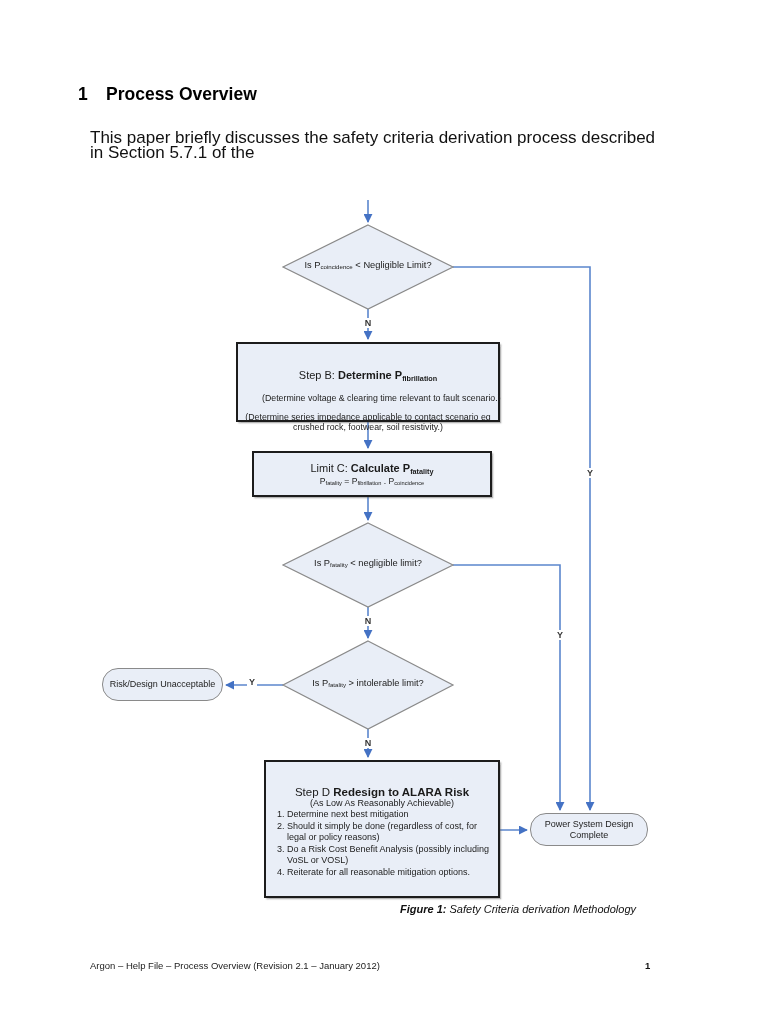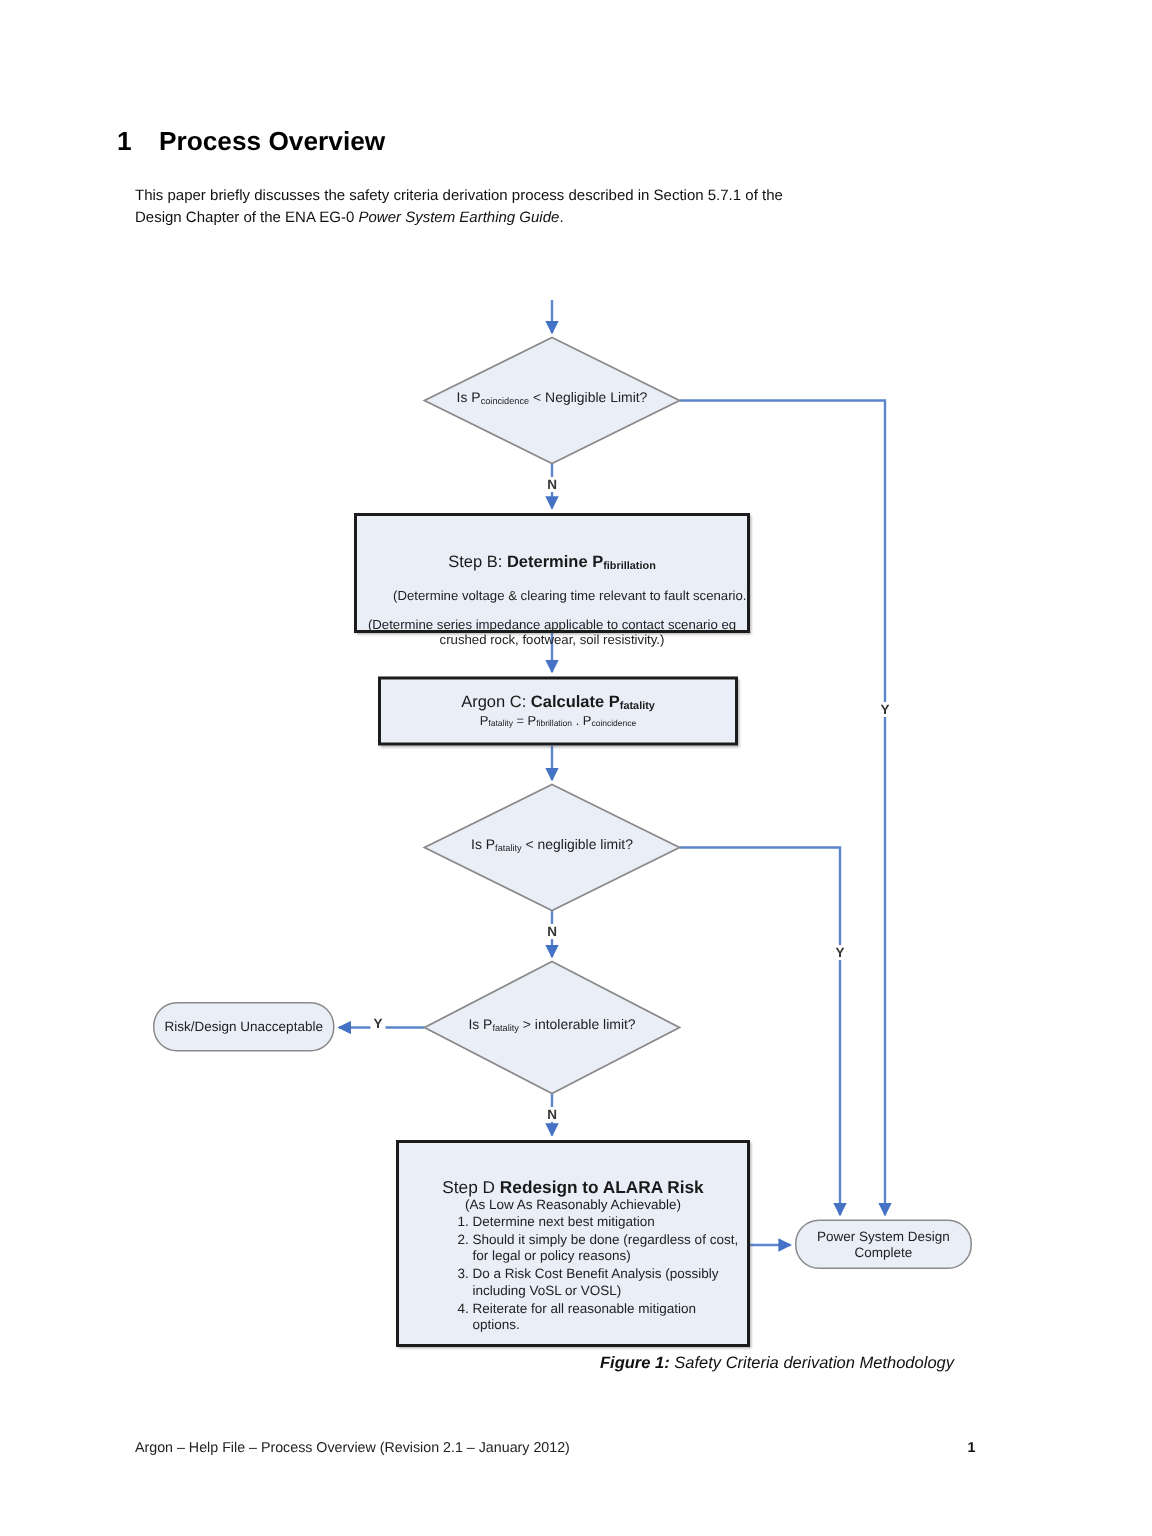--- a/index.html
+++ b/index.html
@@ -1,42 +1,42 @@
 <!DOCTYPE html>
 <html><head>
 <meta charset="utf-8">
 <style>
   html,body{margin:0;padding:0;background:#ffffff;}
   .page{position:relative;width:768px;height:1024px;background:#ffffff;
         font-family:"Liberation Sans","DejaVu Sans",sans-serif;color:#1a1a1a;overflow:hidden;}
   
   .heading{position:absolute;left:78px;top:84px;font-size:17.5px;font-weight:bold;color:#000;}
   .heading .hnum{display:inline-block;width:28px;}
-  .intro{position:absolute;left:90px;top:114px;width:580px;font-size:10px;line-height:14.5px;color:#111;}
+  .intro{position:absolute;left:90px;top:114px;width:580px;font-size:17px;line-height:14.5px;color:#111;}
   .intro .iline{display:block;}
   
   svg.connectors{position:absolute;left:0;top:0;width:768px;height:1024px;}
   .node{position:absolute;box-sizing:border-box;background:#e9eef7;}
   .rectnode{border:2px solid #1c1c1c;box-shadow:1.5px 1.5px 1.5px rgba(90,90,90,.45);}
   .stadium{border:1px solid #8a8a8a;border-radius:16px;display:flex;align-items:center;justify-content:center;
            text-align:center;font-size:9px;line-height:11px;color:#222;}
   .ntitle{font-size:11px;color:#1a1a1a;text-align:center;white-space:nowrap;}
   .nnote{font-size:8.8px;color:#222;text-align:center;}
   sub{font-size:66%;vertical-align:-18%;letter-spacing:0;}
   .stepA{left:250px;top:155px;width:237px;height:45px;display:flex;flex-direction:column;justify-content:center;gap:2px;}
   .stepB{left:236px;top:342px;width:264px;height:80px;padding-top:25px;}
   .stepB .ntitle{margin-bottom:10px;}
   .stepB .n1{white-space:nowrap;margin-bottom:9px;margin-left:24px;}
   .stepC{left:252px;top:451px;width:240px;height:46px;display:flex;flex-direction:column;justify-content:center;gap:1px;}
   .formula{font-size:8.6px;text-align:center;white-space:nowrap;color:#222;}
   .stepD{left:264px;top:760px;width:236px;height:138px;padding-top:24px;}
   .stepD .ntitle{font-size:11.5px;}
   .stepD .dnote{font-size:9px;text-align:center;margin-bottom:1px;}
   .stepD ol{margin:0;padding-left:21px;font-size:9px;line-height:11.5px;color:#222;}
-  .stepD ol li{padding-left:0px;margin-left:28px;}
+  .stepD ol li{padding-left:0px;}
   .dtext{position:absolute;text-align:center;font-size:9.3px;color:#222;white-space:nowrap;}
   .d1{left:283px;top:260px;width:170px;}
   .d2{left:283px;top:558px;width:170px;}
   .d3{left:283px;top:678px;width:170px;}
   .term-risk{left:102px;top:668px;width:121px;height:33px;}
   .term-done{left:530px;top:813px;width:118px;height:33px;}
   .branch{position:absolute;transform:translate(-50%,-50%);font-size:9px;font-weight:bold;color:#333;
           background:#fff;padding:0 2px;line-height:10px;}
   
   .caption{position:absolute;left:12px;top:903px;width:624px;text-align:right;font-size:11px;font-style:italic;color:#111;}
@@ -46,21 +46,20 @@
 </style>
 </head>
 <body>
 
 <div class="page">
 
   <div class="heading"><span class="hnum">1</span><span>Process Overview</span></div>
 
   <p class="intro">
       <span class="iline">This paper briefly discusses the safety criteria derivation process described in Section 5.7.1 of the</span>
-      <span class="iline"><span>Design Chapter of the ENA EG-0 </span><i>Power System Earthing Guide</i><span>.</span></span>
     </p>
 
   <svg class="connectors" viewBox="0 0 768 1024">
     <defs>
       <marker id="arrow" viewBox="0 0 10 10" refX="9" refY="5" markerWidth="9" markerHeight="9" orient="auto-start-reverse" markerUnits="userSpaceOnUse">
         <path d="M0,0 L10,5 L0,10 Z" fill="#4472c4"></path>
       </marker>
     </defs>
     <g stroke="#5b86cd" stroke-width="1.6" fill="none">
       <path d="M368,200 L368,222" marker-end="url(#arrow)"></path>
@@ -84,21 +83,21 @@
 
   <div class="dtext d1"><span>Is P</span><sub>coincidence</sub><span> &lt; Negligible Limit?</span></div>
 
   <div class="node rectnode stepB">
     <div class="ntitle"><span>Step B: </span><b><span>Determine P</span><sub>fibrillation</sub></b></div>
     <div class="nnote n1">(Determine voltage &amp; clearing time relevant to fault scenario.)</div>
     <div class="nnote">(Determine series impedance applicable to contact scenario eg crushed rock, footwear, soil resistivity.)</div>
   </div>
 
   <div class="node rectnode stepC">
-    <div class="ntitle"><span>Argon C: </span><b><span>Calculate P</span><sub>fatality</sub></b></div>
+    <div class="ntitle"><span>Limit C: </span><b><span>Calculate P</span><sub>fatality</sub></b></div>
     <div class="formula"><span>P</span><sub>fatality</sub><span> = P</span><sub>fibrillation</sub><span> . P</span><sub>coincidence</sub></div>
   </div>
 
   <div class="dtext d2"><span>Is P</span><sub>fatality</sub><span> &lt; negligible limit?</span></div>
   <div class="dtext d3"><span>Is P</span><sub>fatality</sub><span> &gt; intolerable limit?</span></div>
 
   <div class="node stadium term-done">Power System Design Complete</div>
   <div class="node stadium term-risk">Risk/Design Unacceptable</div>
 
   <div class="node rectnode stepD">

